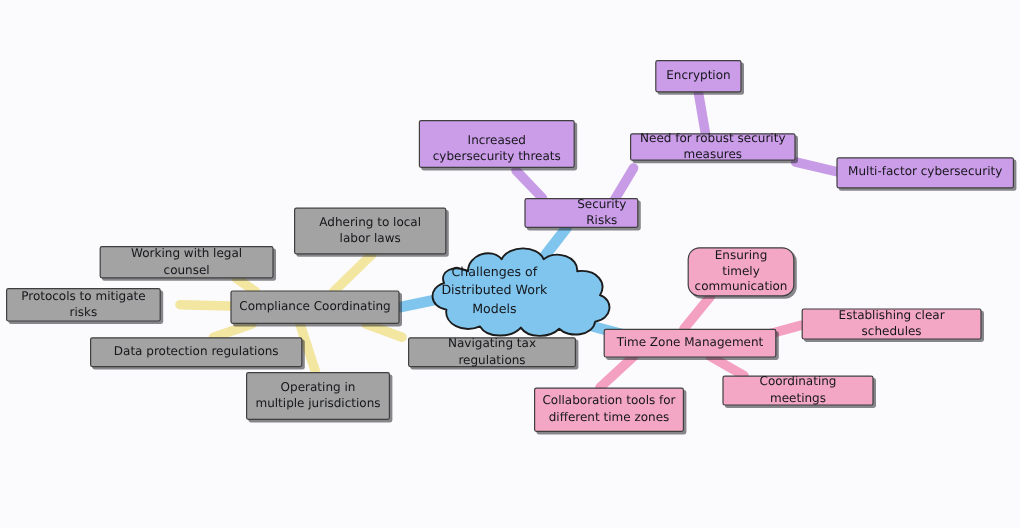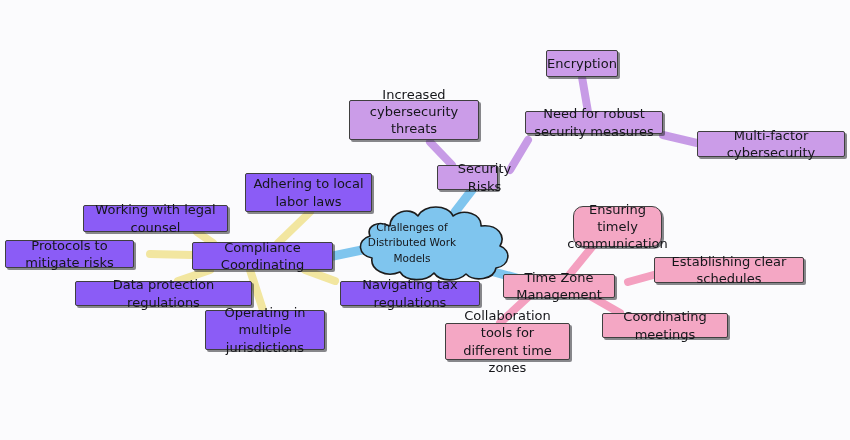--- a/index.html
+++ b/index.html
@@ -29,27 +29,27 @@
   .node {
     position: absolute;
     box-sizing: border-box;
     display: flex;
     align-items: center;
     justify-content: center;
     text-align: center;
     border: 1px solid #4a4a4a;
     border-radius: 2px;
     color: #15161a;
-    font-size: 13px;
+    font-size: 10px;
     line-height: 1.32;
     padding: 2px 6px;
     box-shadow: 2px 2px 0 rgba(40,40,45,0.55);
     z-index: 3;
   }
-  .node-yellow { background: #8b5cf6; border-color: #3f3f3f; }
+  .node-yellow { background: #a3a3a3; border-color: #3f3f3f; }
   .node-purple { background: #cb9ce8; border-color: #3f3f3f; }
   .node-pink   { background: #f4a7c4; border-color: #3f3f3f; }
 
   .cloud {
     position: absolute;
     z-index: 4;
     display: flex;
     align-items: center;
     justify-content: flex-start;
   }
@@ -125,49 +125,49 @@
   </div>
 
   <div class="node node-yellow" style="left:205px; top:310px; width:120px; height:40px;">
     <span>Operating in multiple jurisdictions</span>
   </div>
 
   <div class="node node-yellow" style="left:340px; top:281px; width:140px; height:25px;">
     <span>Navigating tax regulations</span>
   </div>
 
-  <div class="node node-purple" style="left:437px; top:165px; width:61px; height:25px;padding-left:40px;">
+  <div class="node node-purple" style="left:437px; top:165px; width:95px; height:25px;padding-left:40px;">
     <span>Security Risks</span>
   </div>
 
   <div class="node node-purple" style="left:349px; top:100px; width:130px; height:40px;align-items:flex-end;">
     <span>Increased cybersecurity threats</span>
   </div>
 
   <div class="node node-purple" style="left:525px; top:111px; width:138px; height:23px;">
     <span>Need for robust security measures</span>
   </div>
 
   <div class="node node-purple" style="left:546px; top:50px; width:72px; height:27px;">
     <span>Encryption</span>
   </div>
 
   <div class="node node-purple" style="left:697px; top:131px; width:148px; height:26px;">
     <span>Multi-factor cybersecurity</span>
   </div>
 
-  <div class="node node-pink" style="left:503px; top:274px; width:112px; height:24px;">
+  <div class="node node-pink" style="left:503px; top:274px; width:144px; height:24px;">
     <span>Time Zone Management</span>
   </div>
 
   <div class="node node-pink" style="left:573px; top:206px; width:89px; height:41px;border-radius:10px;">
     <span>Ensuring timely communication</span>
   </div>
 
-  <div class="node node-pink" style="left:654px; top:257px; width:150px; height:26px;">
+  <div class="node node-pink" style="left:668px; top:257px; width:150px; height:26px;">
     <span>Establishing clear schedules</span>
   </div>
 
   <div class="node node-pink" style="left:602px; top:313px; width:126px; height:25px;">
     <span>Coordinating meetings</span>
   </div>
 
   <div class="node node-pink" style="left:445px; top:323px; width:125px; height:37px;">
     <span>Collaboration tools for different time zones</span>
   </div>

